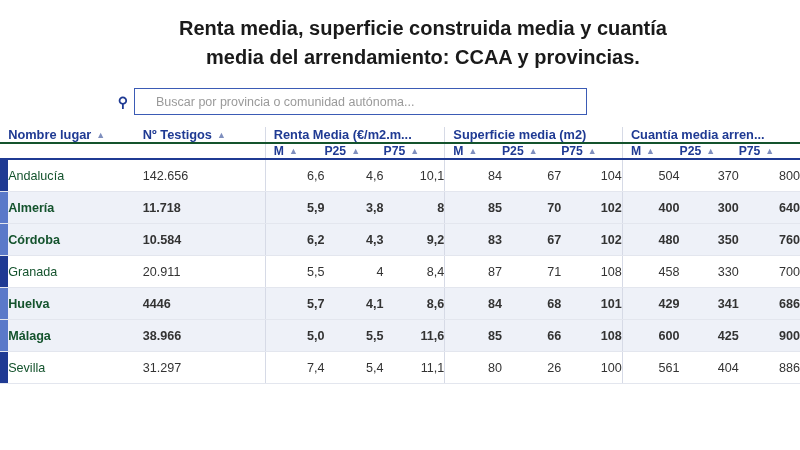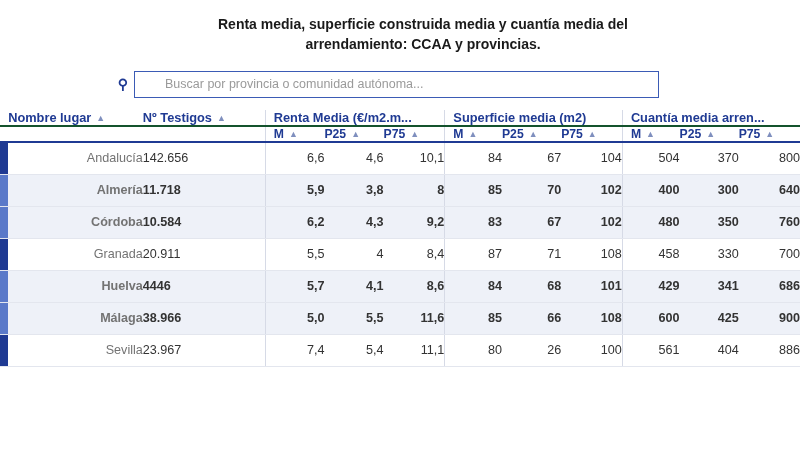--- a/index.html
+++ b/index.html
@@ -12,21 +12,21 @@
     overflow: hidden;
   }
   .page {
     width: 800px;
     height: 450px;
     position: relative;
     box-sizing: border-box;
   }
   .title {
     text-align: center;
-    font-size: 14px;
+    font-size: 20px;
     font-weight: bold;
     color: #1a1a1a;
     line-height: 1.45;
     padding: 14px 120px 0 120px;
     box-sizing: border-box;
     margin-left: 46px;
   }
   .search-row {
     margin: 16px 0 0 0;
     padding-left: 112px;
@@ -37,27 +37,27 @@
     width: 22px;
     height: 26px;
     display: flex;
     align-items: center;
     justify-content: center;
     color: #1f3a93;
     font-size: 14px;
     font-weight: bold;
   }
   .search-box {
-    width: 525px;
+    width: 453px;
     height: 27px;
     border: 1px solid #3b5bb5;
     background: #ffffff;
     display: flex;
     align-items: center;
-    padding: 0 28px;
+    padding: 0 19px;
     box-sizing: border-box;
   }
   .search-box input {
     border: none;
     outline: none;
     width: 100%;
     font-size: 12.5px;
     font-family: "Liberation Sans", sans-serif;
     color: #222;
     background: transparent;
@@ -122,22 +122,21 @@
     padding: 0;
   }
   .barfill {
     width: 8px;
     height: 31px;
     background: #1f3a93;
   }
   .barfill.light { background: #5a79c9; }
   td.place {
     padding-left: 10px;
-    color: #737373;
-    text-align: right;
+    color: #14532d;
   }
   td.num {
     padding-left: 2px;
   }
   td.rt {
     text-align: right;
     padding-right: 14px;
   }
   .clip {
     overflow: hidden;
@@ -304,21 +303,21 @@
           <td class="rt">108</td>
           <td class="rt grp-sep">600</td>
           <td class="rt">425</td>
           <td class="rt">900</td>
         </tr>
         <tr>
           <td class="bar">
             <div class="barfill"></div>
           </td>
           <td class="place">Sevilla</td>
-          <td class="num">23.967</td>
+          <td class="num">31.297</td>
           <td class="rt grp-sep">7,4</td>
           <td class="rt">5,4</td>
           <td class="rt">11,1</td>
           <td class="rt grp-sep">80</td>
           <td class="rt">26</td>
           <td class="rt">100</td>
           <td class="rt grp-sep">561</td>
           <td class="rt">404</td>
           <td class="rt">886</td>
         </tr>

